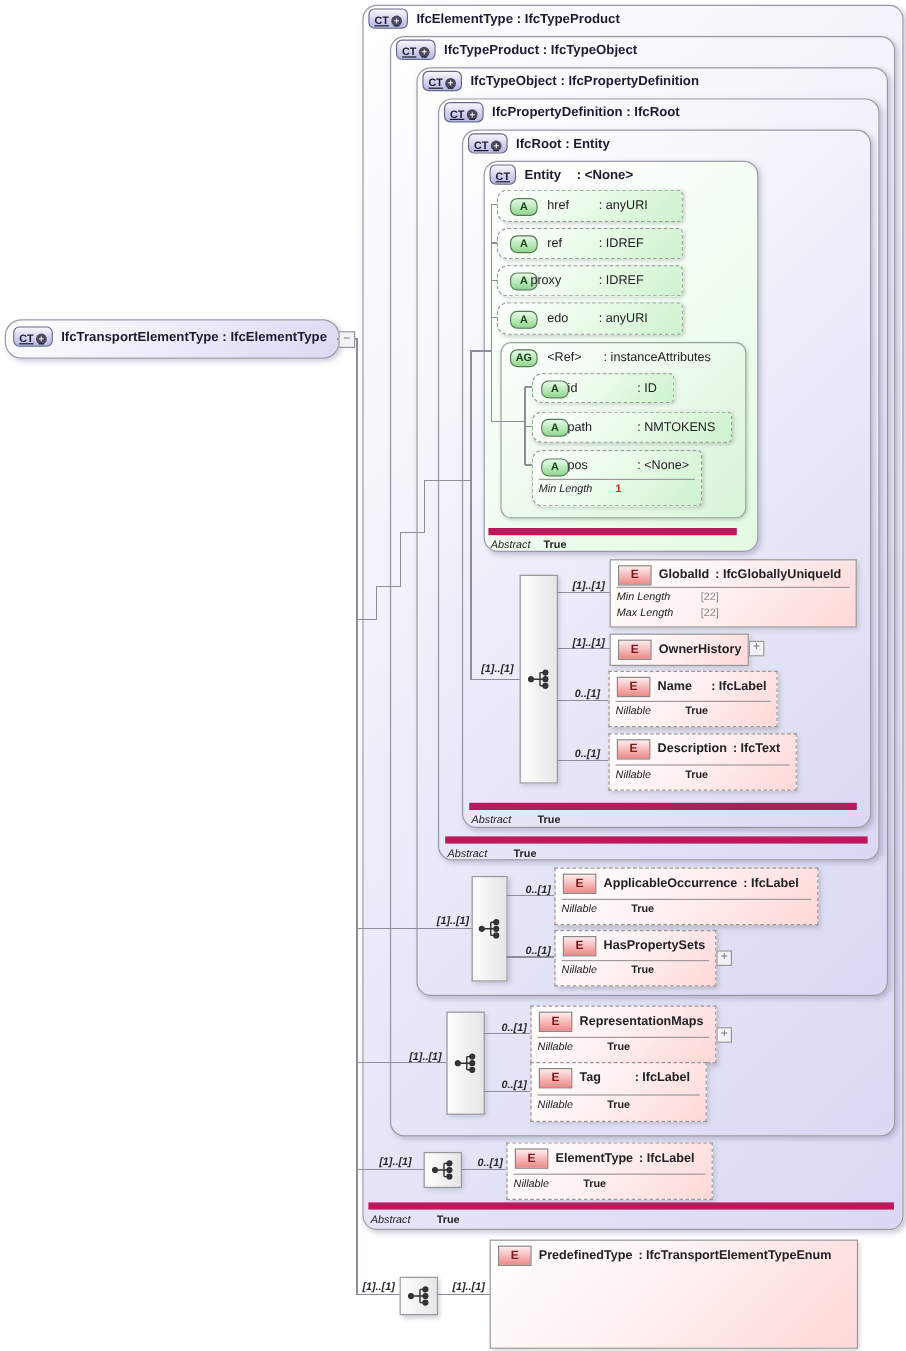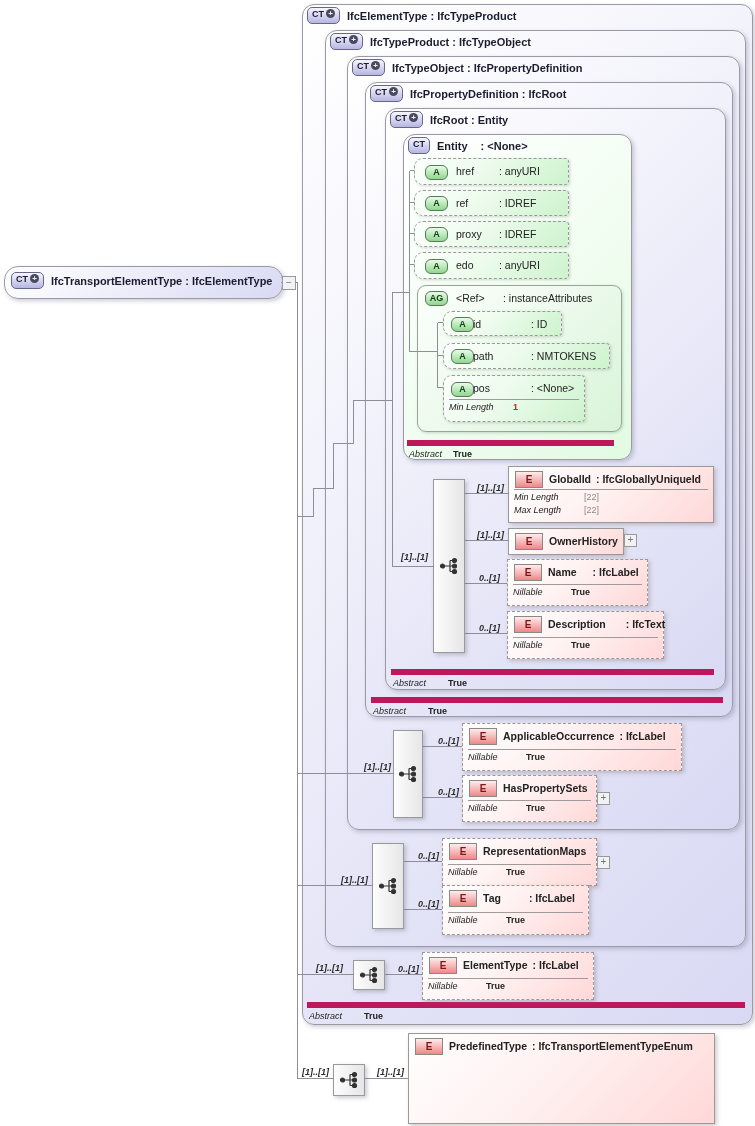--- a/index.html
+++ b/index.html
@@ -11,23 +11,23 @@
          box-shadow:2px 2px 4px rgba(110,110,140,.35);}
   .ctbox.greenbg{background:linear-gradient(135deg,#ffffff 0%,#f4fef4 45%,#e2fae2 100%);}
   .rootbox{border-radius:14px;}
   
   .wires{position:absolute;left:0;top:0;z-index:3;}
   
   .lf{position:absolute;z-index:4;}
   
   .cthead{display:flex;align-items:center;gap:7px;height:17px;white-space:nowrap;}
   .httl{font-size:11px;font-weight:bold;color:#1c1c30;}
-  .ct-badge{display:inline-flex;align-items:flex-start;gap:2px;height:13px;padding:1px 4px;
+  .ct-badge{display:inline-flex;align-items:flex-end;gap:2px;height:13px;padding:1px 4px;
             border:1px solid #666688;border-radius:5px;color:#1c1c30;font-size:9px;font-weight:bold;
-            background:linear-gradient(180deg,#f6f6ff 0%,#b6b6e2 100%);}
+            background:linear-gradient(180deg,#f6f6ff 0%,#b6b6e2 100%);text-decoration:underline;}
   .plusc{display:inline-block;width:9px;height:9px;border-radius:50%;background:#4a4a5e;color:#f0f0f0;
          font-size:8px;line-height:9px;text-align:center;font-weight:bold;}
   
   .absrow{border-top:6px solid #be185d;font-size:9px;color:#222;}
   .absrow .fl{font-style:italic;margin-left:2px;}
   .absrow .fv{position:absolute;font-weight:bold;}
   .absrow>div{position:relative;margin-top:3px;}
   
   .elbox{position:absolute;z-index:4;border:1px solid #999;
          background:linear-gradient(135deg,#ffffff 0%,#fff1f1 45%,#ffd8d8 100%);
@@ -195,21 +195,21 @@
     <span class="at-name" style="left:41px">href</span>
     <span class="at-type" style="left:84px">: anyURI</span>
   </div>
   <div class="attrbox" style="left:414px;top:190px;width:153px;height:24px">
     <span class="a-badge" style="left:10px;top:5px">A</span>
     <span class="at-name" style="left:41px">ref</span>
     <span class="at-type" style="left:84px">: IDREF</span>
   </div>
   <div class="attrbox" style="left:414px;top:221px;width:153px;height:24px">
     <span class="a-badge" style="left:10px;top:5px">A</span>
-    <span class="at-name" style="left:41px">proxy</span>
+    <span class="at-name" style="left:27px">proxy</span>
     <span class="at-type" style="left:84px">: IDREF</span>
   </div>
   <div class="attrbox" style="left:414px;top:252px;width:153px;height:25px">
     <span class="a-badge" style="left:10px;top:6px">A</span>
     <span class="at-name" style="left:41px">edo</span>
     <span class="at-type" style="left:84px">: anyURI</span>
   </div>
 
   <div class="attrbox" style="left:443px;top:311px;width:117px;height:23px">
     <span class="a-badge" style="left:7px;top:5px">A</span>
@@ -304,21 +304,21 @@
   <div class="elbox dashed" style="left:507px;top:559px;width:139px;height:45px">
     <span class="e-badge">E</span>
     <span class="el-title"><span>Name</span><span style="margin-left:16px">: IfcLabel</span></span>
     <div class="facets" style="top:24px">
       <div class="frow"><span class="fl">Nillable</span><span class="fv" style="left:58px">True</span></div>
     </div>
   </div>
 
   <div class="elbox dashed" style="left:507px;top:611px;width:155px;height:46px">
     <span class="e-badge">E</span>
-    <span class="el-title"><span>Description</span><span style="margin-left:20px">: IfcText</span></span>
+    <span class="el-title"><span>Description</span><span style="margin-left:5px">: IfcText</span></span>
     <div class="facets" style="top:25px">
       <div class="frow"><span class="fl">Nillable</span><span class="fv" style="left:58px">True</span></div>
     </div>
   </div>
 
   <div class="elbox dashed" style="left:462px;top:723px;width:218px;height:46px">
     <span class="e-badge">E</span>
     <span class="el-title"><span>ApplicableOccurrence</span><span style="margin-left:5px">: IfcLabel</span></span>
     <div class="facets" style="top:25px">
       <div class="frow"><span class="fl">Nillable</span><span class="fv" style="left:58px">True</span></div>

